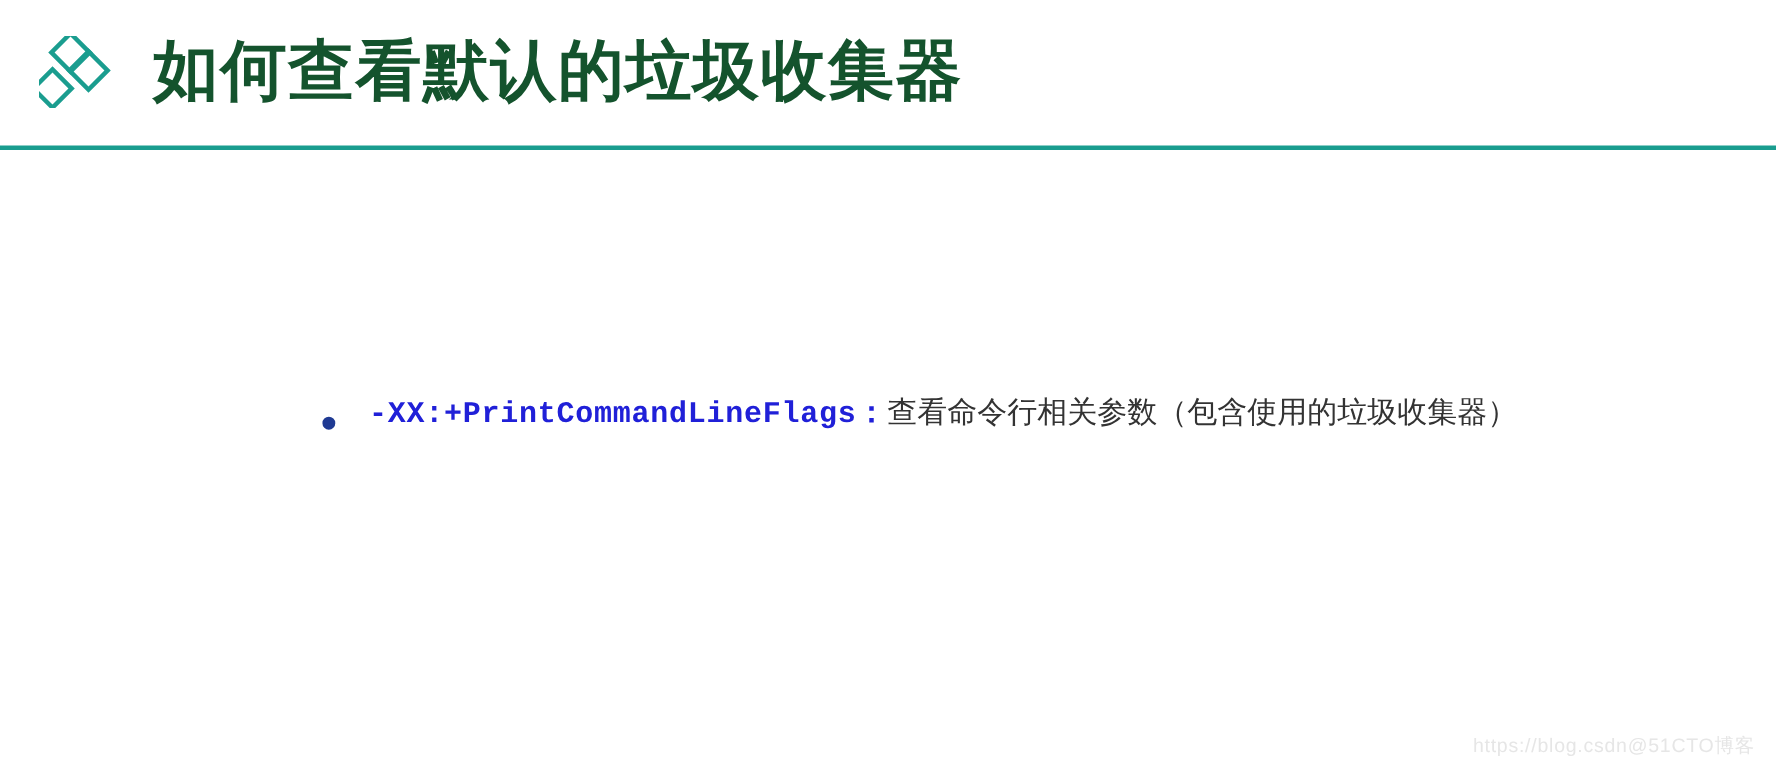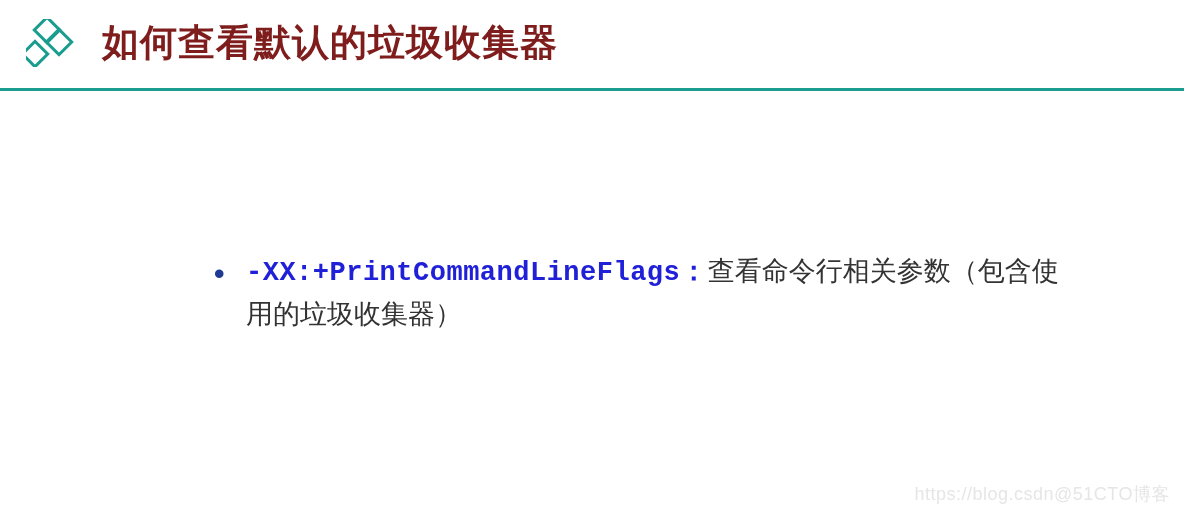--- a/index.html
+++ b/index.html
@@ -21,36 +21,36 @@
       padding: 18px 0 20px 26px;
       border-bottom: 3px solid #1a9d8f;
     }
     .logo {
       width: 48px;
       height: 48px;
       margin-right: 28px;
       flex-shrink: 0;
     }
     .title {
-      font-size: 37px;
+      font-size: 44px;
       font-weight: bold;
-      color: #7f1d1d;
+      color: #14532d;
       letter-spacing: 1px;
     }
     .content {
       padding: 160px 100px 0 210px;
     }
     .bullet-list {
       list-style: none;
     }
     .bullet-item {
       position: relative;
       padding-left: 36px;
       margin-bottom: 88px;
-      font-size: 27px;
+      font-size: 20px;
       line-height: 1.5;
       color: #333333;
     }
     .bullet-item::before {
       content: "•";
       position: absolute;
       left: 4px;
       top: 0;
       color: #1f3a93;
       font-size: 30px;
@@ -59,21 +59,21 @@
     .code-blue {
       font-family: "Courier New", Consolas, monospace;
       font-weight: bold;
       color: #2020d8;
       letter-spacing: 0.5px;
     }
     .watermark {
       position: absolute;
       right: 14px;
       bottom: 10px;
-      font-size: 18px;
+      font-size: 13px;
       color: #e6e6e6;
       letter-spacing: 0.5px;
     }
   </style>
 </head>
 <body>
 
 <div class="header">
   <svg class="logo" viewBox="0 0 48 48">
     <rect x="12" y="2" width="18" height="18" fill="none" stroke="#1a9d8f" stroke-width="3" transform="rotate(45 21 11)"></rect>

